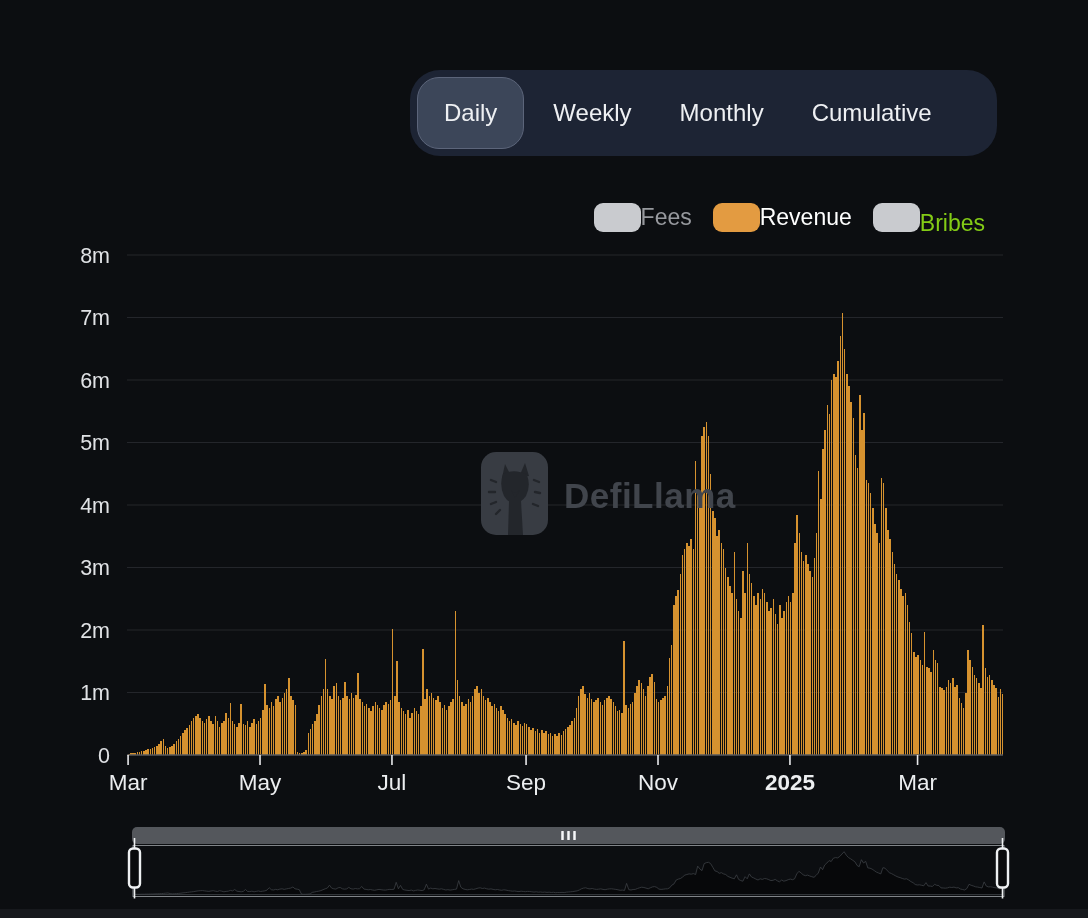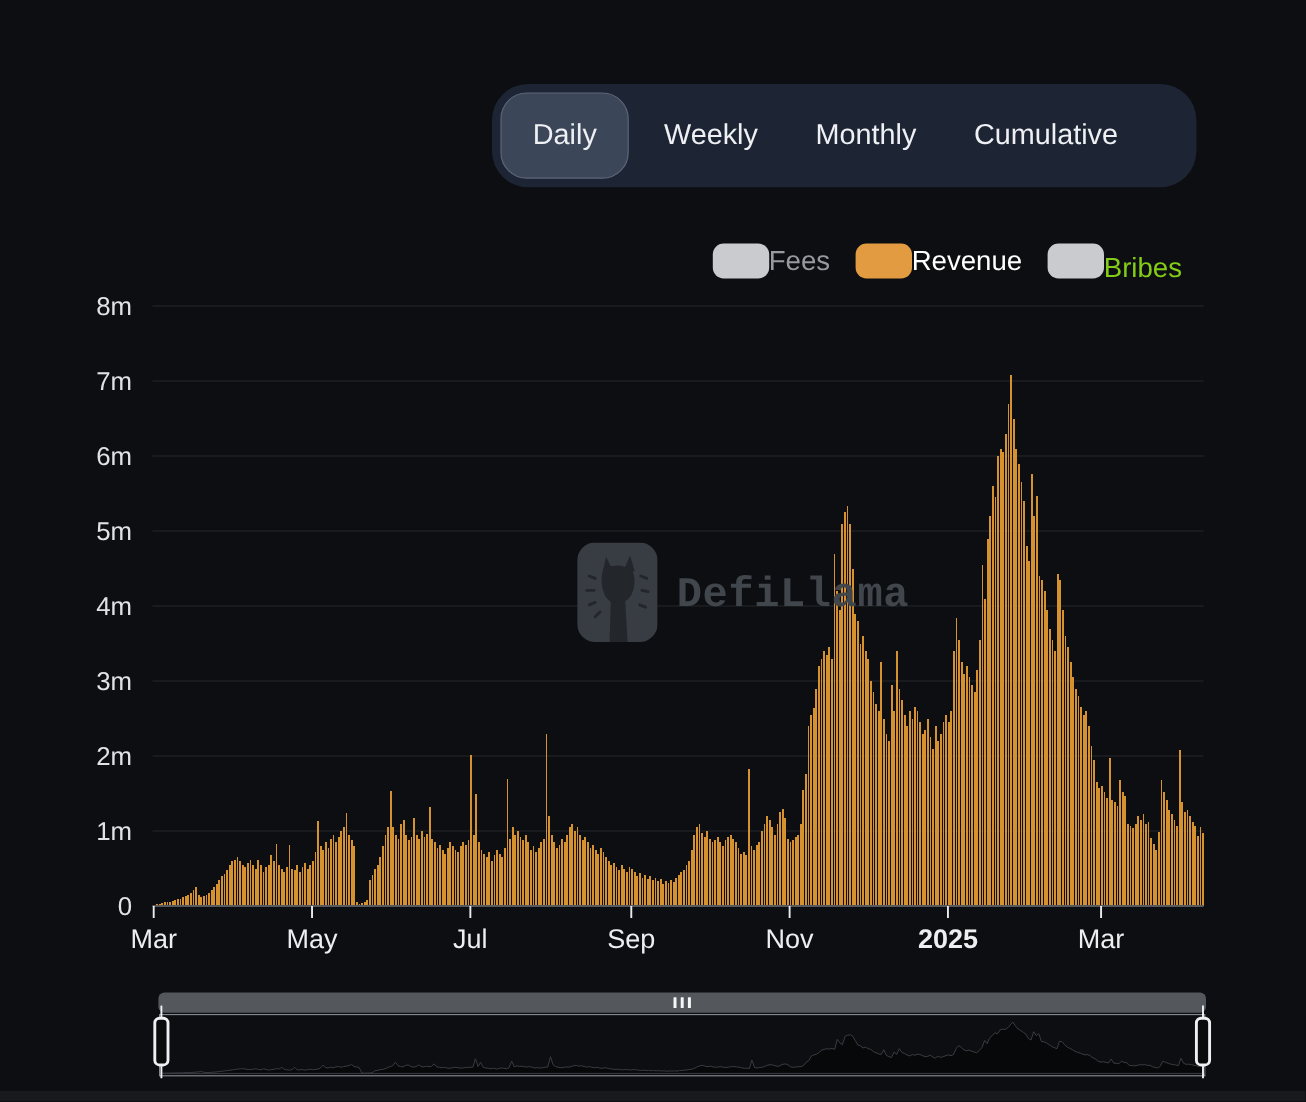--- a/index.html
+++ b/index.html
@@ -36,21 +36,20 @@
   .legend-item{
     display:flex;align-items:center;background:none;border:none;
     padding:0;cursor:pointer;font-family:inherit;
   }
   .legend-swatch{width:47px;height:29px;border-radius:9px;display:inline-block;}
   .legend-label{font-size:23px;}
   
   .watermark{
     position:absolute;left:481px;top:452px;display:flex;align-items:center;gap:16px;
     pointer-events:none;
-    font-family:Liberation Mono, monospace;
   }
   .wm-text{font-size:35px;font-weight:700;color:#41454c;letter-spacing:.5px;}
   svg text{font-family:"Liberation Sans", sans-serif;}
   .chart-svg{position:absolute;left:0;top:0;}
 </style>
 </head>
 <body>
 
 <div class="panel">
 

